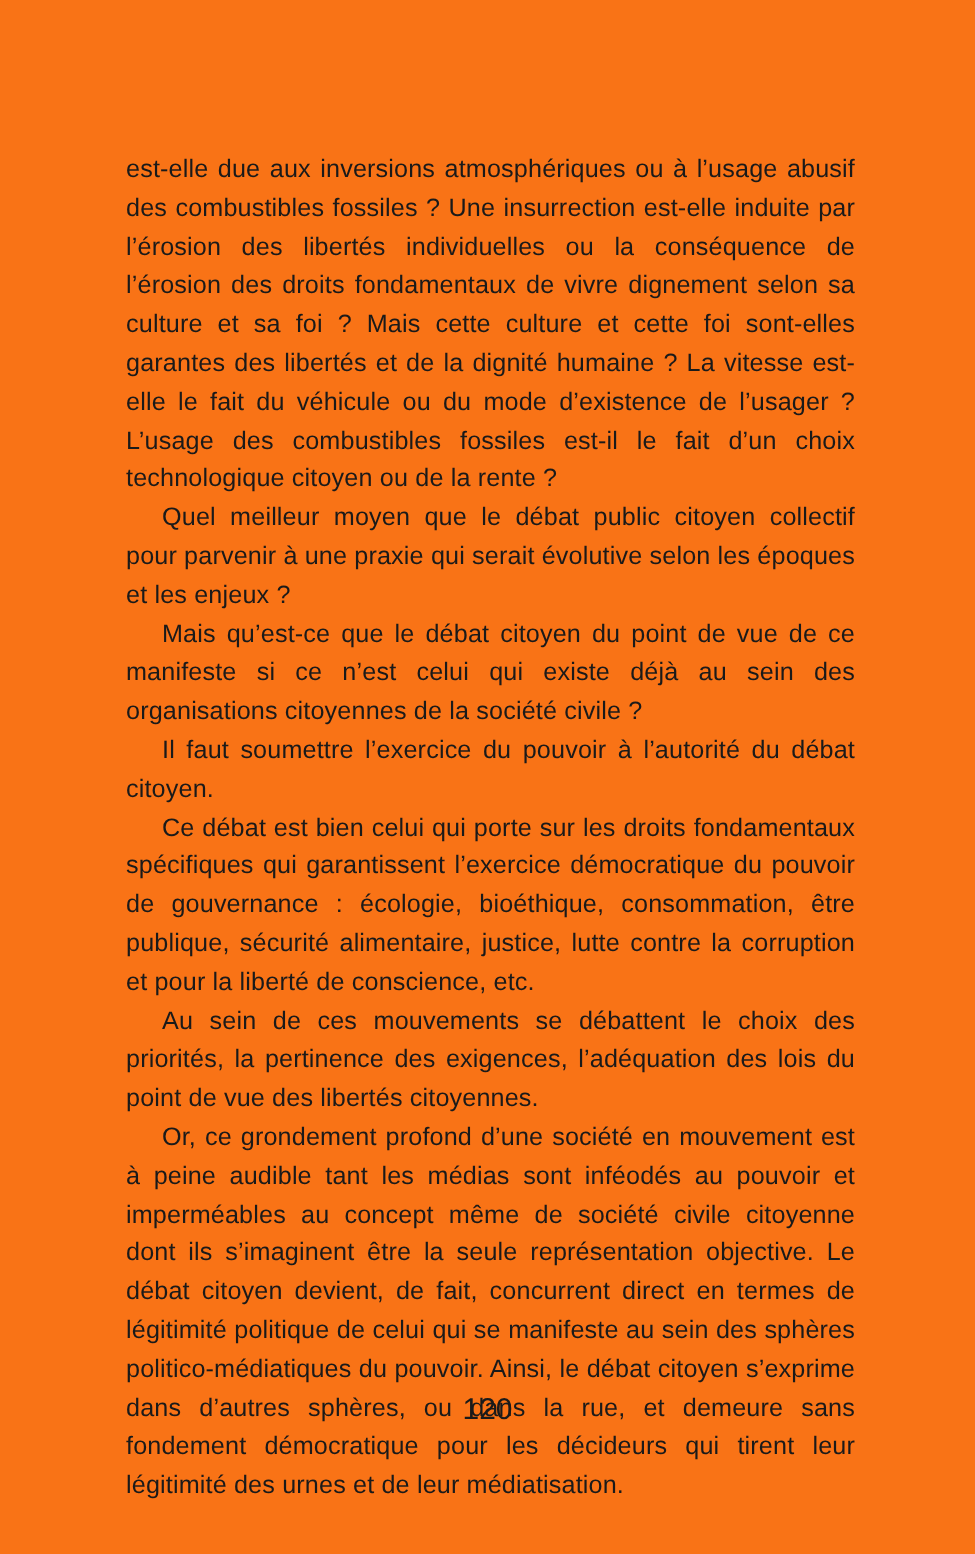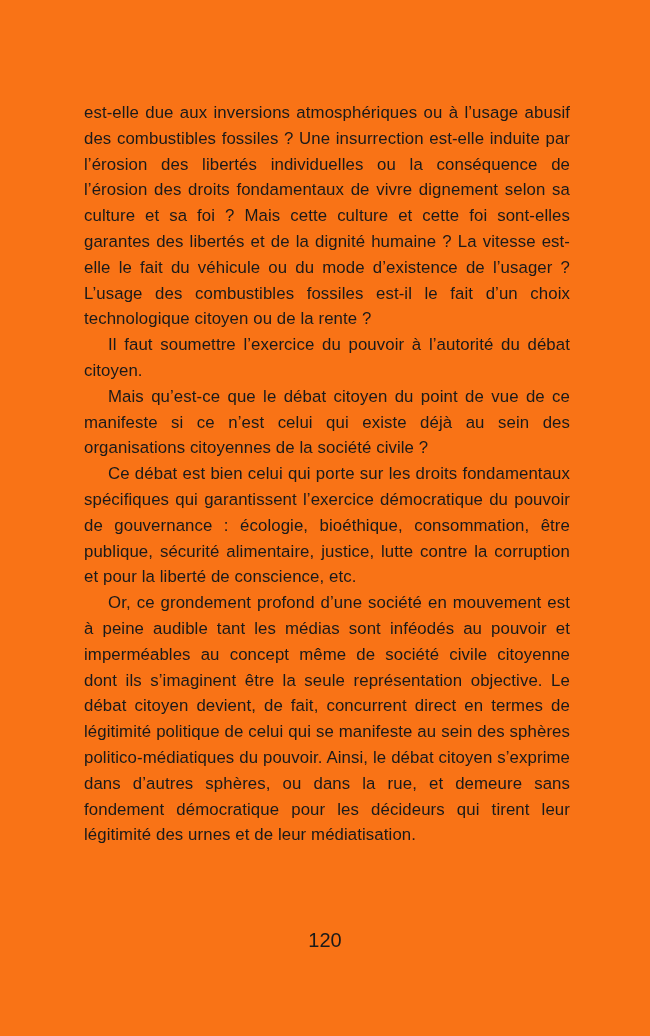--- a/index.html
+++ b/index.html
@@ -42,19 +42,21 @@
     font-size: 20px;
     color: #1a1a1a;
   }
 </style>
 </head>
 <body>
 
 <div class="book-page">
   <div class="text-block">
     <p class="para">est-elle due aux inversions atmosphériques ou à l’usage abusif des combustibles fossiles ? Une insurrection est-elle induite par l’érosion des libertés individuelles ou la conséquence de l’érosion des droits fondamentaux de vivre dignement selon sa culture et sa foi ? Mais cette culture et cette foi sont-elles garantes des libertés et de la dignité humaine ? La vitesse est-elle le fait du véhicule ou du mode d’existence de l’usager ? L’usage des combustibles fossiles est-il le fait d’un choix technologique citoyen ou de la rente ?</p>
+    <p class="para indent">Quel meilleur moyen que le débat public citoyen collectif pour parvenir à une praxie qui serait évolutive selon les époques et les enjeux ?</p>
+    <p class="para indent">Mais qu’est-ce que le débat citoyen du point de vue de ce manifeste si ce n’est celui qui existe déjà au sein des organisations citoyennes de la société civile ?</p>
     <p class="para indent">Il faut soumettre l’exercice du pouvoir à l’autorité du débat citoyen.</p>
-    <p class="para indent">Mais qu’est-ce que le débat citoyen du point de vue de ce manifeste si ce n’est celui qui existe déjà au sein des organisations citoyennes de la société civile ?</p>
     <p class="para indent">Ce débat est bien celui qui porte sur les droits fondamentaux spécifiques qui garantissent l’exercice démocratique du pouvoir de gouvernance : écologie, bioéthique, consommation, être publique, sécurité alimentaire, justice, lutte contre la corruption et pour la liberté de conscience, etc.</p>
+    <p class="para indent">Au sein de ces mouvements se débattent le choix des priorités, la pertinence des exigences, l’adéquation des lois du point de vue des libertés citoyennes.</p>
     <p class="para indent">Or, ce grondement profond d’une société en mouvement est à peine audible tant les médias sont inféodés au pouvoir et imperméables au concept même de société civile citoyenne dont ils s’imaginent être la seule représentation objective. Le débat citoyen devient, de fait, concurrent direct en termes de légitimité politique de celui qui se manifeste au sein des sphères politico-médiatiques du pouvoir. Ainsi, le débat citoyen s’exprime dans d’autres sphères, ou dans la rue, et demeure sans fondement démocratique pour les décideurs qui tirent leur légitimité des urnes et de leur médiatisation.</p>
   </div>
   <div class="page-footer">120</div>
 </div>
 
 </body></html>

